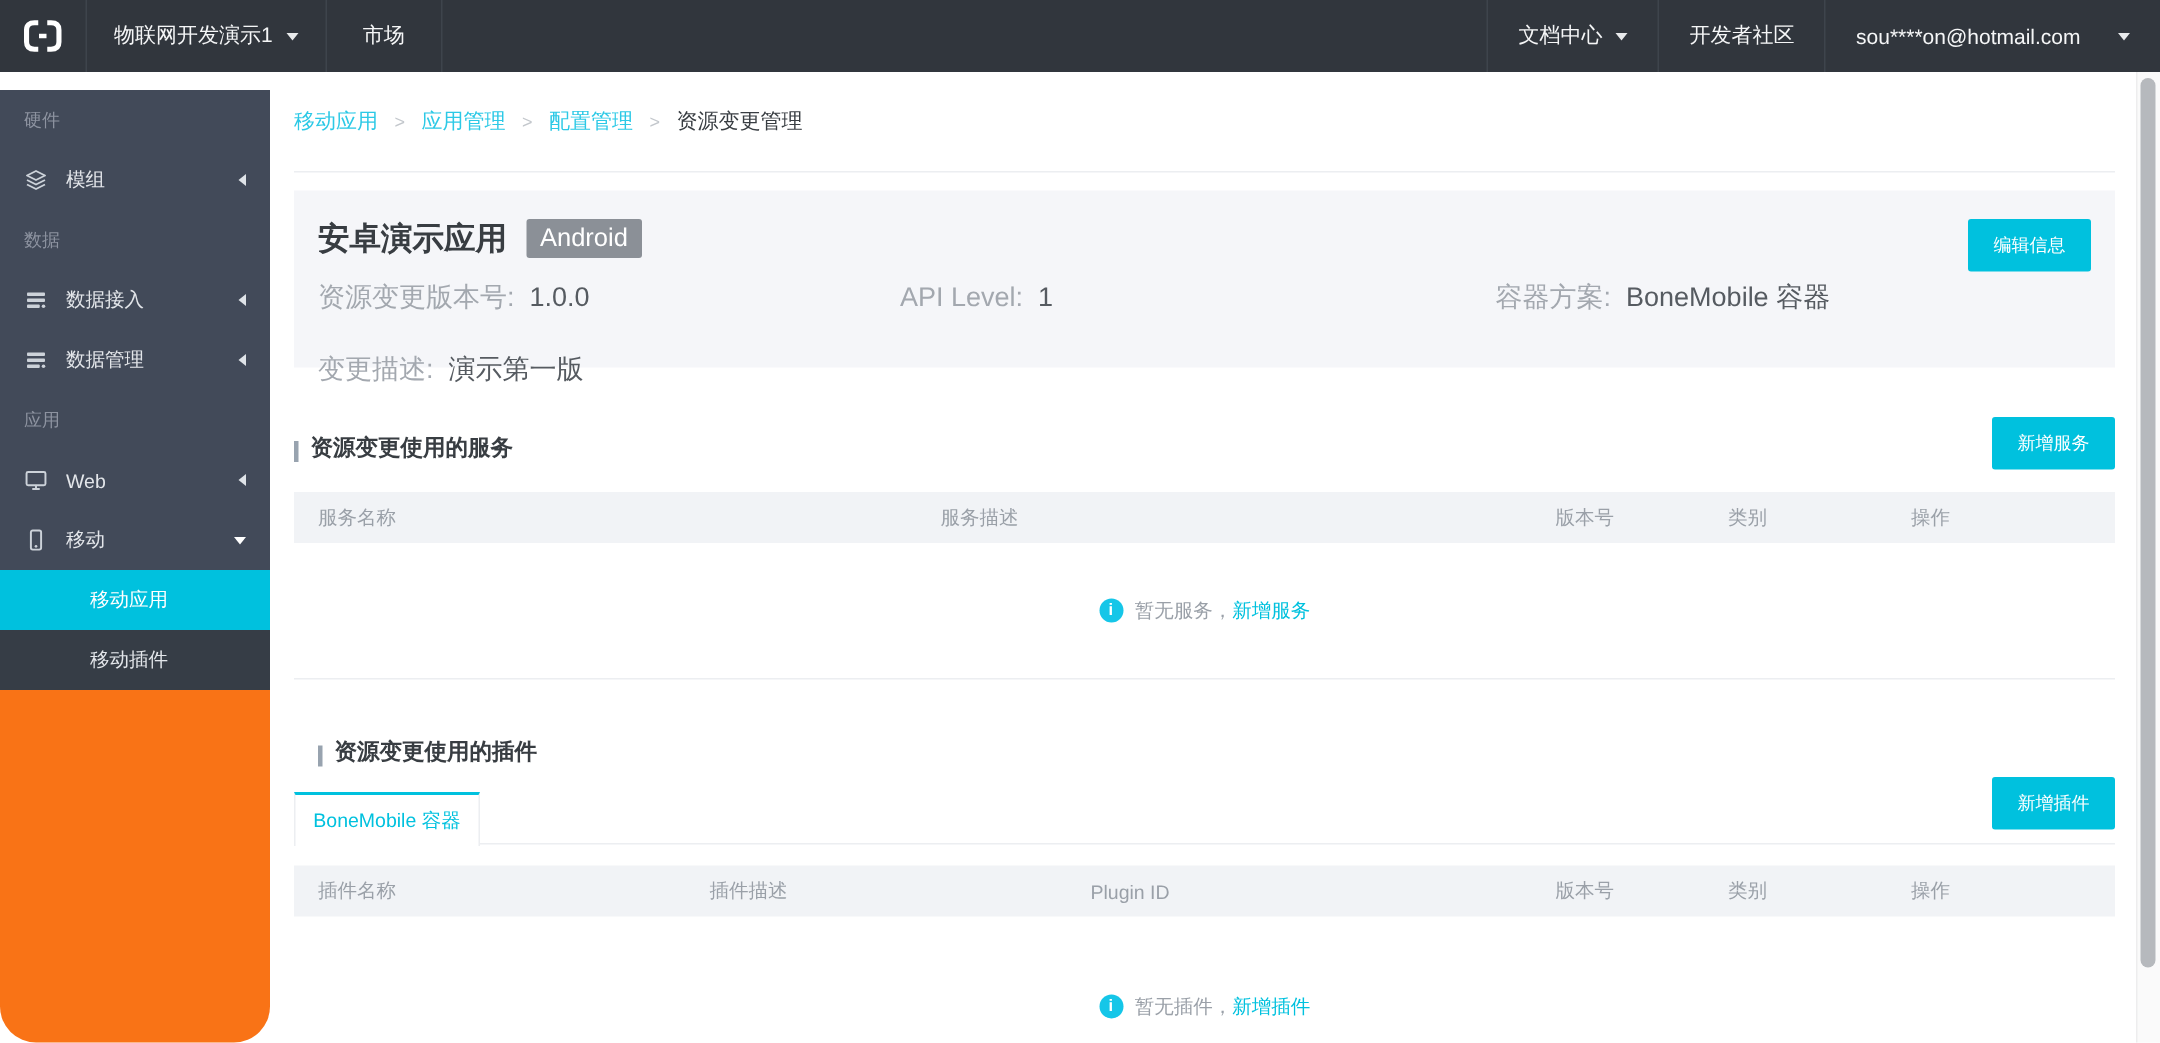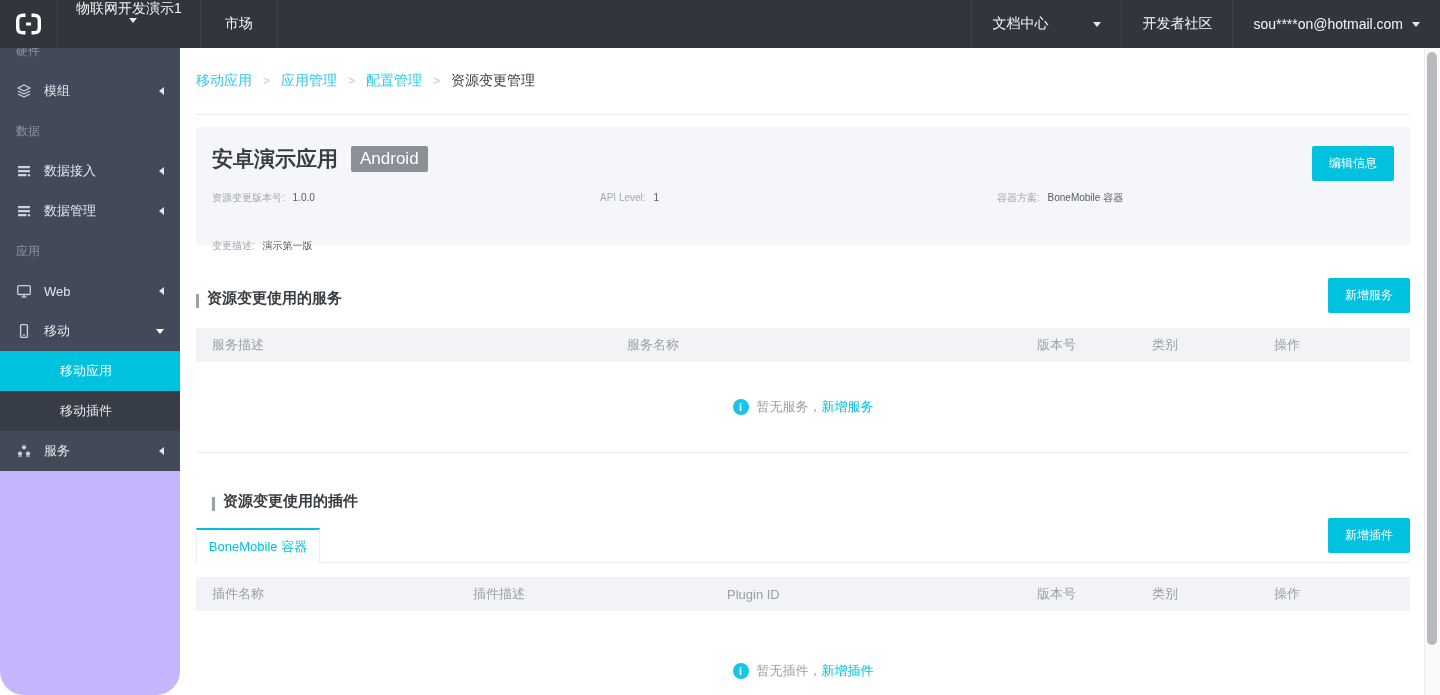--- a/index.html
+++ b/index.html
@@ -5,31 +5,31 @@
   * { box-sizing: border-box; margin: 0; padding: 0; }
   html,body { width:1440px; height:695px; overflow:hidden; background:#fff;
     font-family:"Liberation Sans","DejaVu Sans",sans-serif; }
 
   
   .topbar { position:absolute; top:0; left:0; width:1440px; height:48px;
     background:#31363d; display:flex; align-items:stretch; color:#f5f6f7; z-index:20; }
   .tb-item { display:flex; align-items:center; font-size:14px; color:#f5f6f7; cursor:pointer; }
   .tb-divider { width:1px; background:#3e444c; }
   .logo-box { width:57px; display:flex; align-items:center; justify-content:center; }
-  .tb-project { padding:0 18px;flex-direction:column; }
+  .tb-project { padding:0 18px; }
   .tb-market { padding:0 24px; }
   .tb-right { display:flex; align-items:stretch; margin-left:auto; }
-  .tb-doc, .tb-comm { padding:0 20px;gap:36px; }
-  .tb-account { padding:0 20px; }
+  .tb-doc, .tb-comm { padding:0 20px; }
+  .tb-account { padding:0 20px;gap:16px; }
   .caret-down { width:0; height:0; border-left:4px solid transparent;
     border-right:4px solid transparent; border-top:5px solid #e8eaec; margin-left:9px; }
   .tb-spacer { flex:1; }
 
   
-  .sidebar { position:absolute; top:31px; left:0; width:180px; bottom:0; background:#c4b5fd;border-radius:24px; }
+  .sidebar { position:absolute; top:60px; left:0; width:180px; bottom:0; background:#f97316;border-radius:24px; }
   .side-menu { background:#424a59; padding-bottom:0; }
   .side-header { height:40px; line-height:40px; padding:0 16px; font-size:12px; color:#8d93a0; }
   .side-item { height:40px; display:flex; align-items:center; padding:0 16px; cursor:pointer; }
   .side-item .s-icon { width:16px; height:16px; margin-right:12px; display:flex;
     align-items:center; justify-content:center; }
   .side-item .s-label { flex:1; font-size:13px; color:#e3e6ea; }
   .arr-left { width:0; height:0; border-top:4px solid transparent;
     border-bottom:4px solid transparent; border-right:5px solid #dfe3e8; }
   .arr-down { width:0; height:0; border-left:4px solid transparent;
     border-right:4px solid transparent; border-top:5px solid #fff; }
@@ -48,21 +48,21 @@
 
   .app-card { margin-top:12px; background:#f5f6f9; height:118px; padding:17px 16px; position:relative; }
   .app-title-row { display:flex; align-items:center; height:30px; }
   .app-title { font-size:21px; font-weight:600; color:#383d42; }
   .badge { margin-left:13px; background:#8b9097; color:#fff; font-size:17px;
     padding:3px 9px; border-radius:2px; }
   .btn { background:#00c1de; color:#fff; font-size:12px; border:none; border-radius:2px;
     padding:9px 17px; cursor:pointer; font-family:inherit; }
   .edit-btn { position:absolute; right:16px; top:19px; }
   .field-grid { margin-top:13px; display:grid; grid-template-columns:388px 397px 1fr;
-    row-gap:6px; font-size:10px; line-height:22px; }
+    row-gap:6px; font-size:18px; line-height:22px; }
   .f-label { color:#a3a8af; }
   .f-value { color:#565b61; margin-left:5px; }
 
   .section-head { margin-top:33px; height:30px; display:flex; align-items:flex-end; position:relative; }
   .section-bar { width:3px; height:14px; background:#98a3af; margin-right:8px; }
   .section-title { font-size:15px; font-weight:bold; color:#383d42; }
   .add-btn { position:absolute; right:0; top:0; }
 
   .tbl { margin-top:20px; }
   .thead { display:grid; background:#f1f3f6; height:34px; align-items:center;
@@ -207,33 +207,20 @@
       <span class="arr-down"></span>
     </div>
 
     <div class="side-sub active">
       <span>移动应用</span>
     </div>
     <div class="side-sub">
       <span>移动插件</span>
     </div>
 
-    <div class="side-item">
-      <span class="s-icon">
-        <svg width="16" height="16" viewBox="0 0 16 16" fill="#ccd2d9">
-            <circle cx="8" cy="4.3" r="2.1"></circle>
-            <circle cx="4" cy="10.6" r="2.1"></circle>
-            <circle cx="12" cy="10.6" r="2.1"></circle>
-            <rect x="2.2" y="12.4" width="3.6" height="1.4" rx="0.7"></rect>
-            <rect x="10.2" y="12.4" width="3.6" height="1.4" rx="0.7"></rect>
-          </svg>
-      </span>
-      <span class="s-label">服务</span>
-      <span class="arr-left"></span>
-    </div>
   </div>
 </div>
 
 <div class="main">
 
   <div class="bc-bar">
     <span class="crumb">移动应用</span>
     <span class="crumb-sep">&gt;</span>
     <span class="crumb">应用管理</span>
     <span class="crumb-sep">&gt;</span>
@@ -270,22 +257,22 @@
       </div>
     </div>
 
     <div class="section-head">
       <span class="section-bar"></span>
       <span class="section-title">资源变更使用的服务</span>
       <button class="btn add-btn">新增服务</button>
     </div>
     <div class="tbl">
       <div class="thead g-svc">
+        <div>服务名称</div>
         <div>服务描述</div>
-        <div>服务名称</div>
         <div>版本号</div>
         <div>类别</div>
         <div>操作</div>
       </div>
       <div class="tbody svc">
         <div class="empty">
           <span class="info-ico">i</span>
           <span>暂无服务，</span>
           <span class="empty-link">新增服务</span>
         </div>

